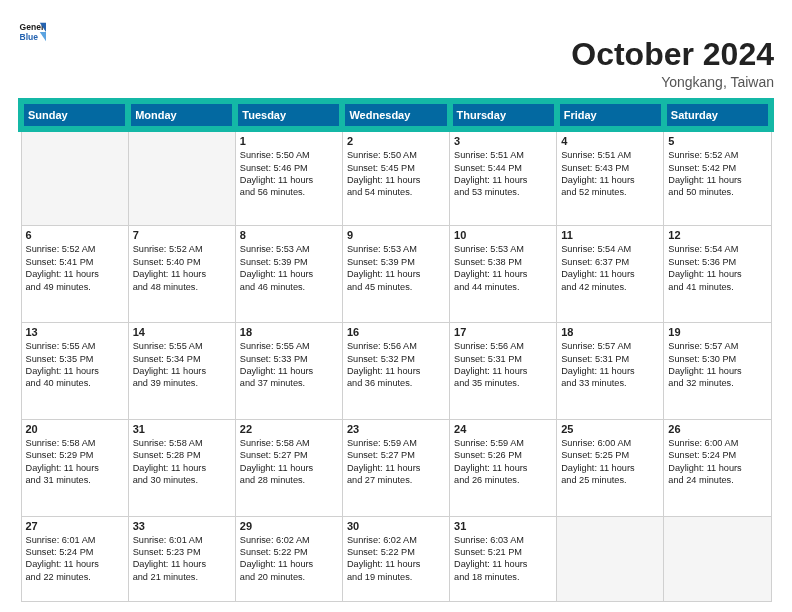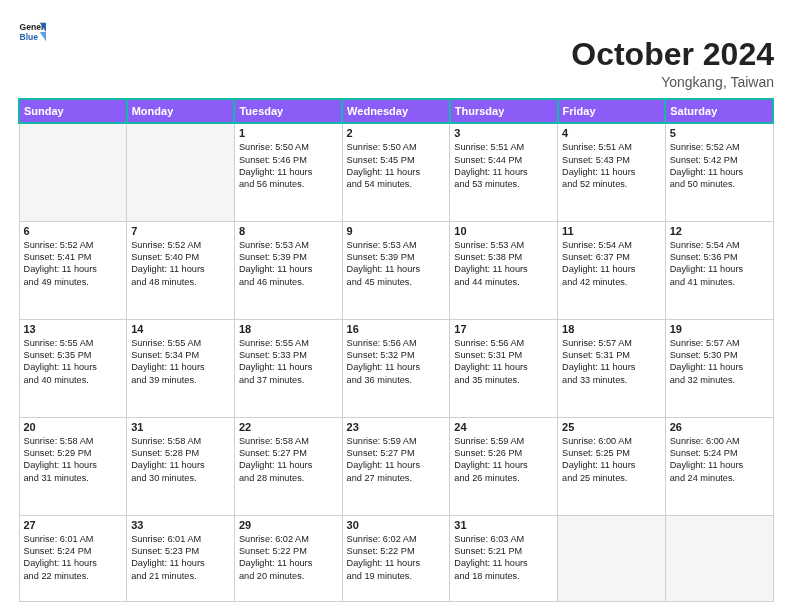--- a/index.html
+++ b/index.html
@@ -47,27 +47,27 @@
       color: #555;
       margin-top: 2px;
     }
     .calendar {
       width: 100%;
       border-collapse: collapse;
       flex: 1;
       table-layout: fixed;
     }
     .calendar thead tr th {
-      background: #8b5cf6;
+      background: #0369a1;
       color: #fff;
       font-size: 11px;
       font-weight: bold;
       padding: 5px 4px;
       text-align: left;
-      border: 2px solid #14b8a6;
+      border: 6px solid #14b8a6;
     }
     .calendar tbody tr td {
       border: 1px solid #d0d0d0;
       vertical-align: top;
       padding: 3px 4px;
       font-size: 9.2px;
       color: #222;
       background: #fff;
       height: 85px;
     }

